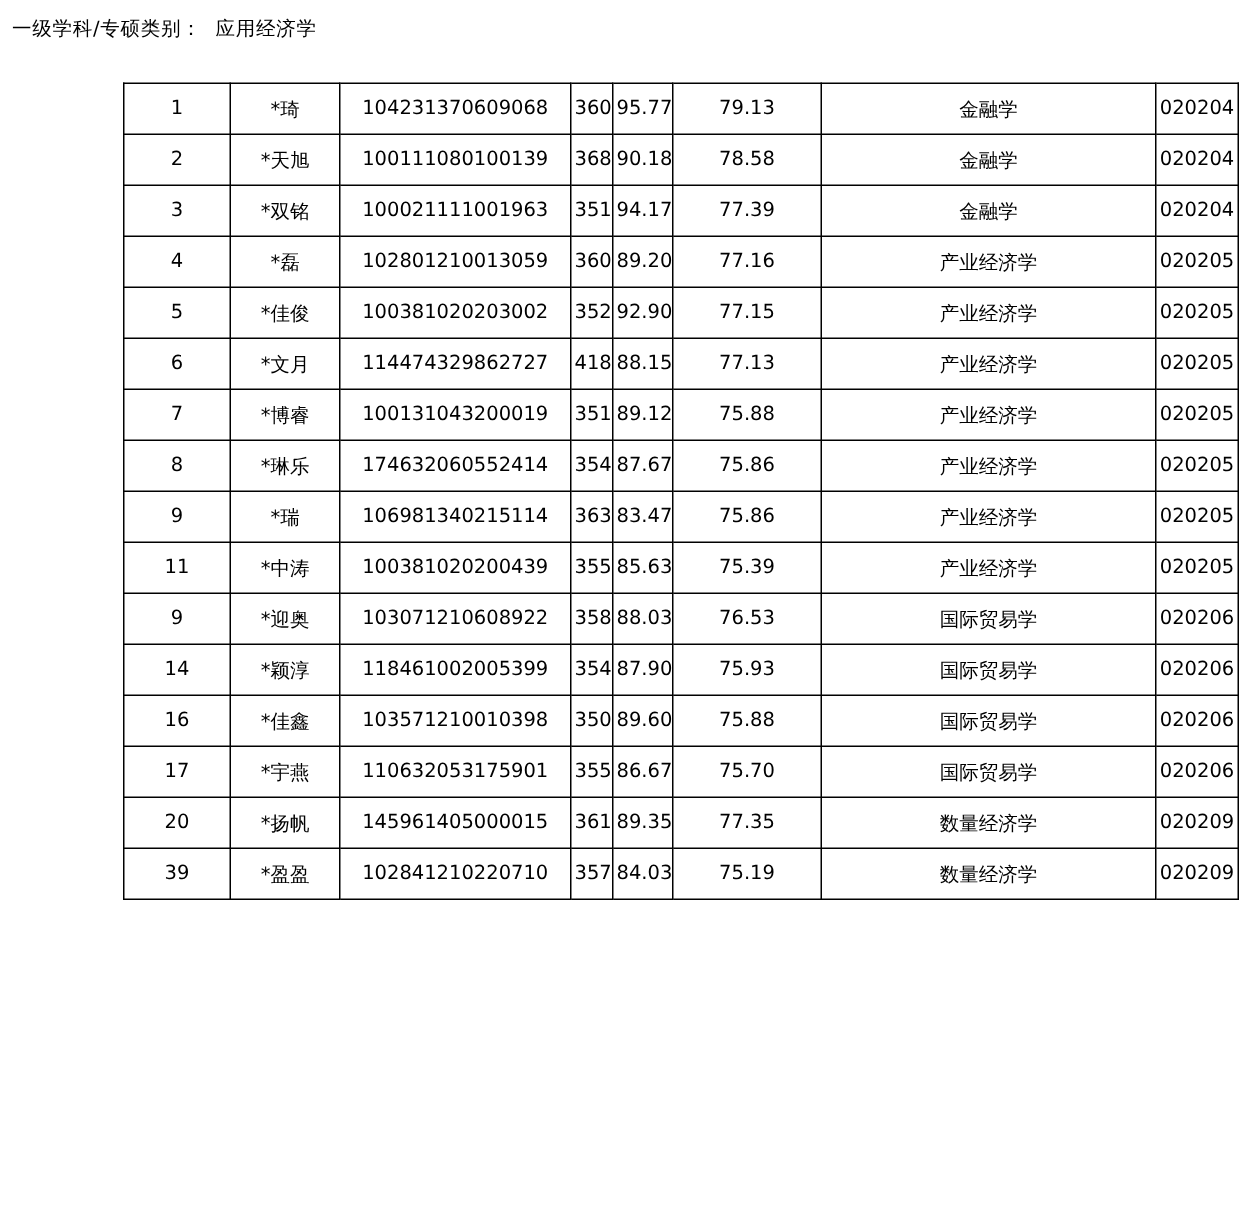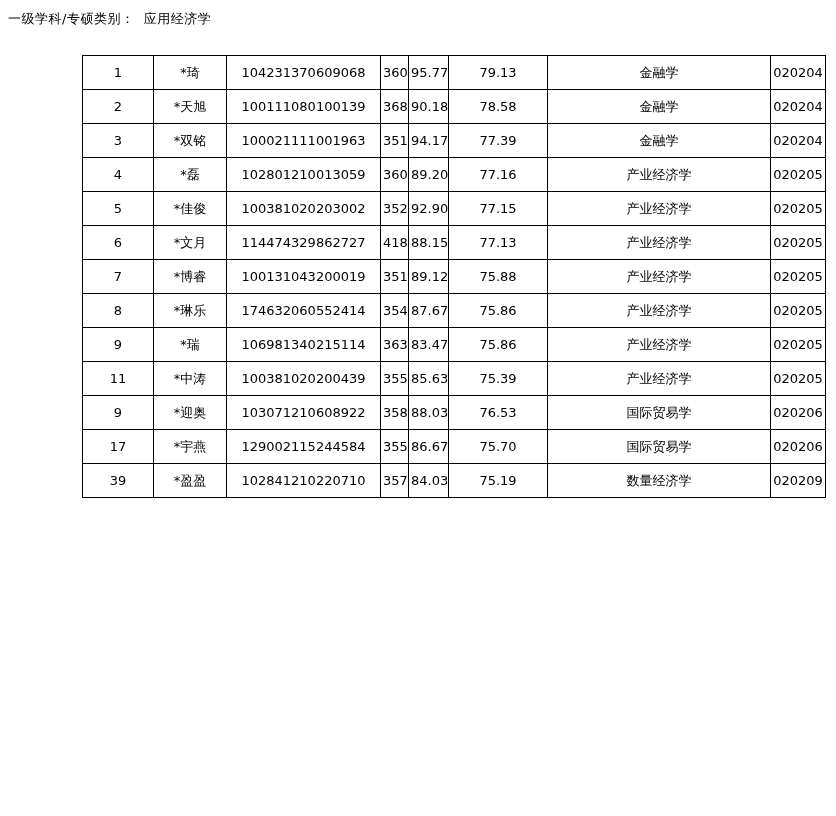--- a/index.html
+++ b/index.html
@@ -174,28 +174,58 @@
           <td>9</td>
           <td>*迎奥</td>
           <td>103071210608922</td>
           <td>358</td>
           <td>88.03</td>
           <td>76.53</td>
           <td>国际贸易学</td>
           <td>020206</td>
         </tr>
         <tr>
+          <td>14</td>
+          <td>*颖淳</td>
+          <td>118461002005399</td>
+          <td>354</td>
+          <td>87.90</td>
+          <td>75.93</td>
+          <td>国际贸易学</td>
+          <td>020206</td>
+        </tr>
+        <tr>
+          <td>16</td>
+          <td>*佳鑫</td>
+          <td>103571210010398</td>
+          <td>350</td>
+          <td>89.60</td>
+          <td>75.88</td>
+          <td>国际贸易学</td>
+          <td>020206</td>
+        </tr>
+        <tr>
           <td>17</td>
           <td>*宇燕</td>
-          <td>129002115244584</td>
+          <td>110632053175901</td>
           <td>355</td>
           <td>86.67</td>
           <td>75.70</td>
           <td>国际贸易学</td>
           <td>020206</td>
+        </tr>
+        <tr>
+          <td>20</td>
+          <td>*扬帆</td>
+          <td>145961405000015</td>
+          <td>361</td>
+          <td>89.35</td>
+          <td>77.35</td>
+          <td>数量经济学</td>
+          <td>020209</td>
         </tr>
         <tr>
           <td>39</td>
           <td>*盈盈</td>
           <td>102841210220710</td>
           <td>357</td>
           <td>84.03</td>
           <td>75.19</td>
           <td>数量经济学</td>
           <td>020209</td>

